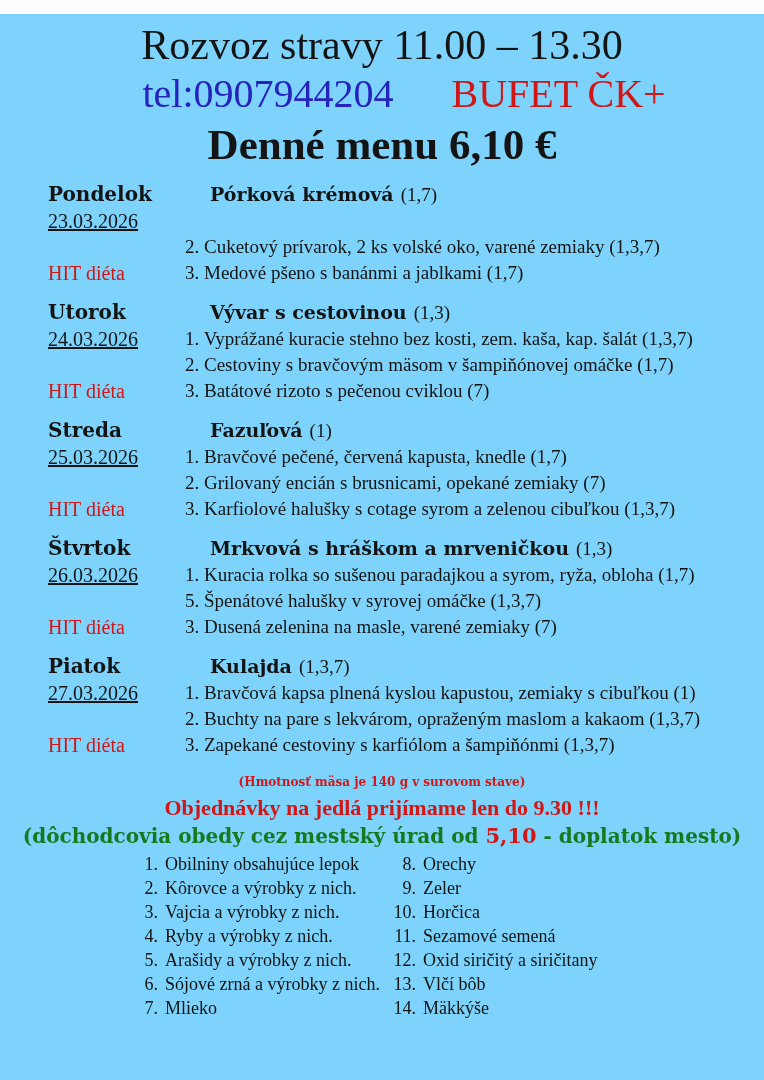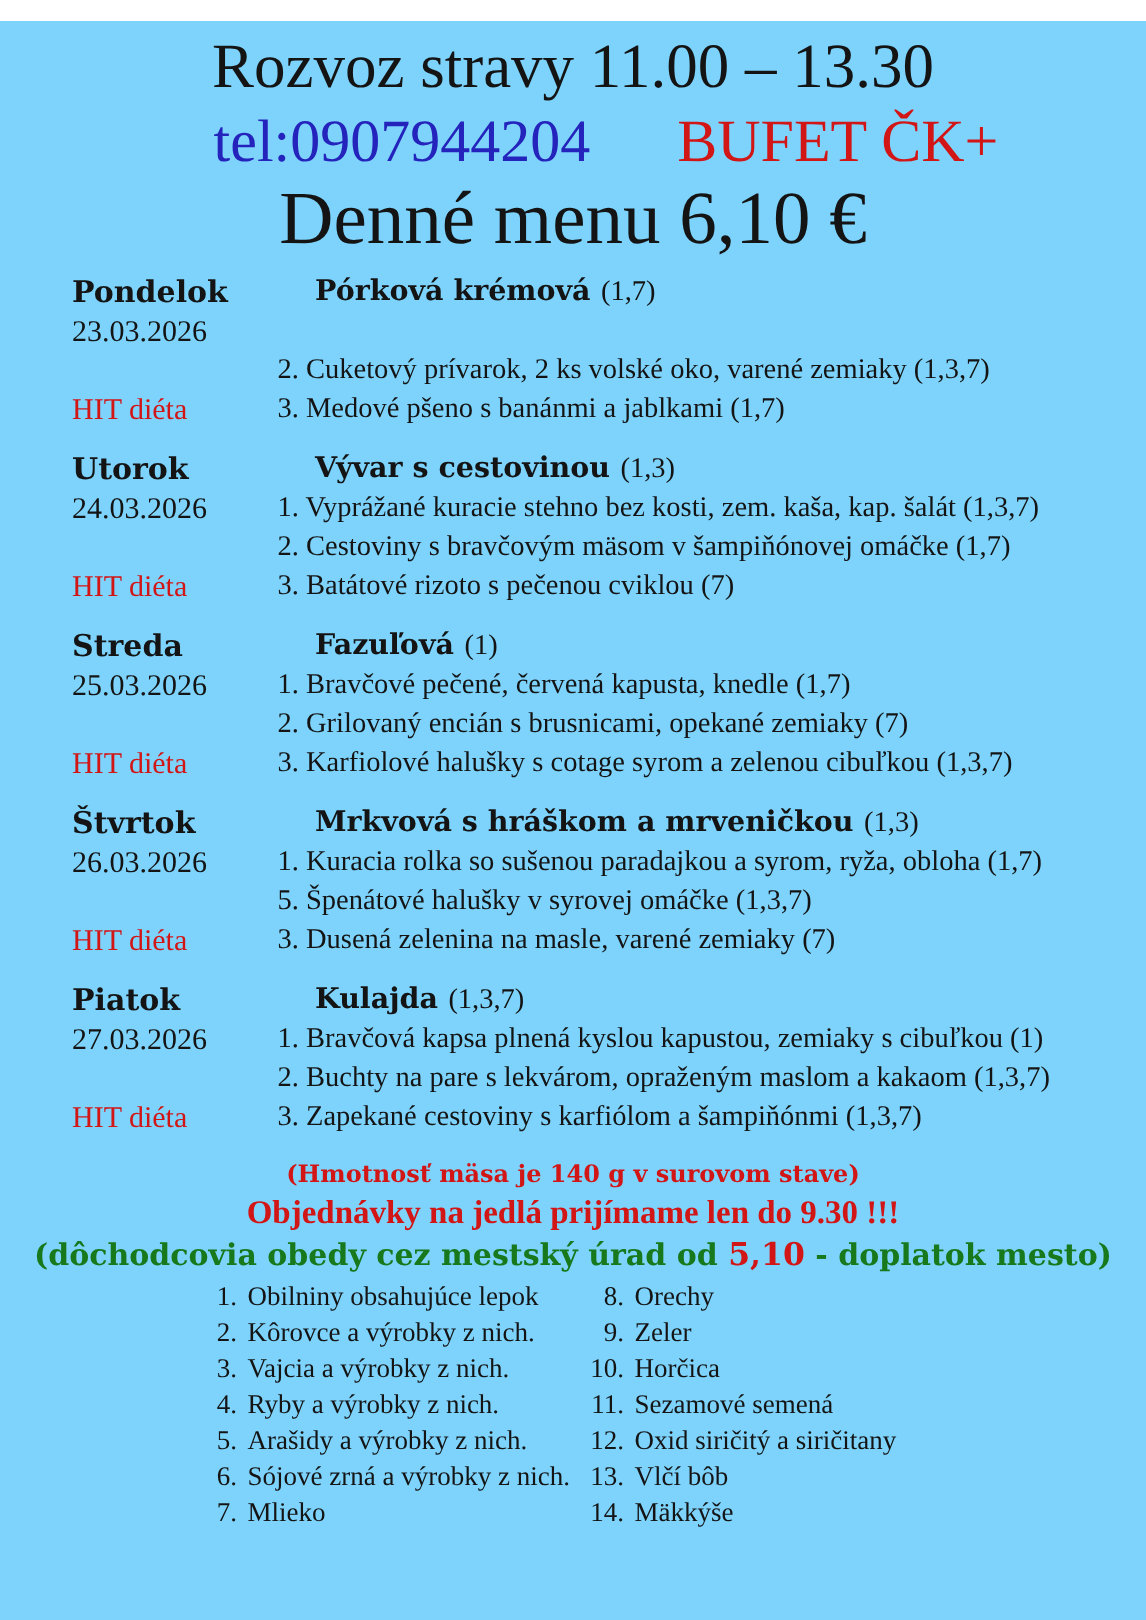--- a/index.html
+++ b/index.html
@@ -8,36 +8,36 @@
   .page {
     width:764px; height:1080px; margin:14px auto; background:#7dd3fc;
     font-family:"Liberation Serif", serif; color:var(--ink); overflow:hidden;
   }
   
   .hdr { text-align:center; padding-top:6px; }
   .t1 { font-size:42px; line-height:50px; }
   .t2 { font-size:40px; line-height:47px; white-space:nowrap;padding-left:44px; }
   .phone { color:var(--blue); }
   .brand { color:var(--red); margin-left:58px; }
-  .t3 { font-size:50px; font-weight:normal; line-height:56px; }
+  .t3 { font-size:43px; font-weight:bold; line-height:56px; }
   
   .menu { margin-top:8px; padding-left:48px; }
   .day { margin-bottom:13px; }
   .row { display:flex; line-height:26px; font-size:19px; }
   .lc { width:137px; flex:none; }
   .rc { flex:1; padding-right:8px; white-space:nowrap; }
   .dayname { font-family:"DejaVu Serif", serif; font-weight:bold; font-size:20px; }
-  .date { font-size:20px; }
+  .date { font-size:20px;text-decoration:underline; }
   .hit { color:var(--red); font-size:20px; }
   .soup { padding-left:25px; }
   .soupname { font-family:"DejaVu Serif", serif; font-weight:bold; font-size:19px; }
   .alg { margin-left:7px; }
   
   .notes { text-align:center; }
-  .n1 { color:var(--red); font-family:"DejaVu Serif", serif; font-weight:bold; font-size:16px; line-height:23px; margin-top:10px; }
+  .n1 { color:var(--red); font-family:"DejaVu Serif", serif; font-weight:bold; font-size:12px; line-height:23px; margin-top:10px; }
   .n2 { color:var(--red); font-weight:bold; font-size:22px; line-height:28px; }
   .n3 { color:var(--green); font-family:"DejaVu Serif", serif; font-weight:bold; font-size:20px; line-height:28px; white-space:nowrap; }
   .n3 .price { color:var(--red); font-size:21px; }
   .n4 { color:var(--red); font-family:"DejaVu Serif", serif; font-weight:bold; font-size:22px; line-height:31px; }
   
   .legend { display:flex; width:500px; margin:2px auto 0; font-size:18px; line-height:24px; }
   .lcol { width:258px; flex:none; }
   .rcol { flex:1; }
   .lrow { display:flex; }
   .num { width:26px; flex:none; text-align:right; margin-right:7px; }

